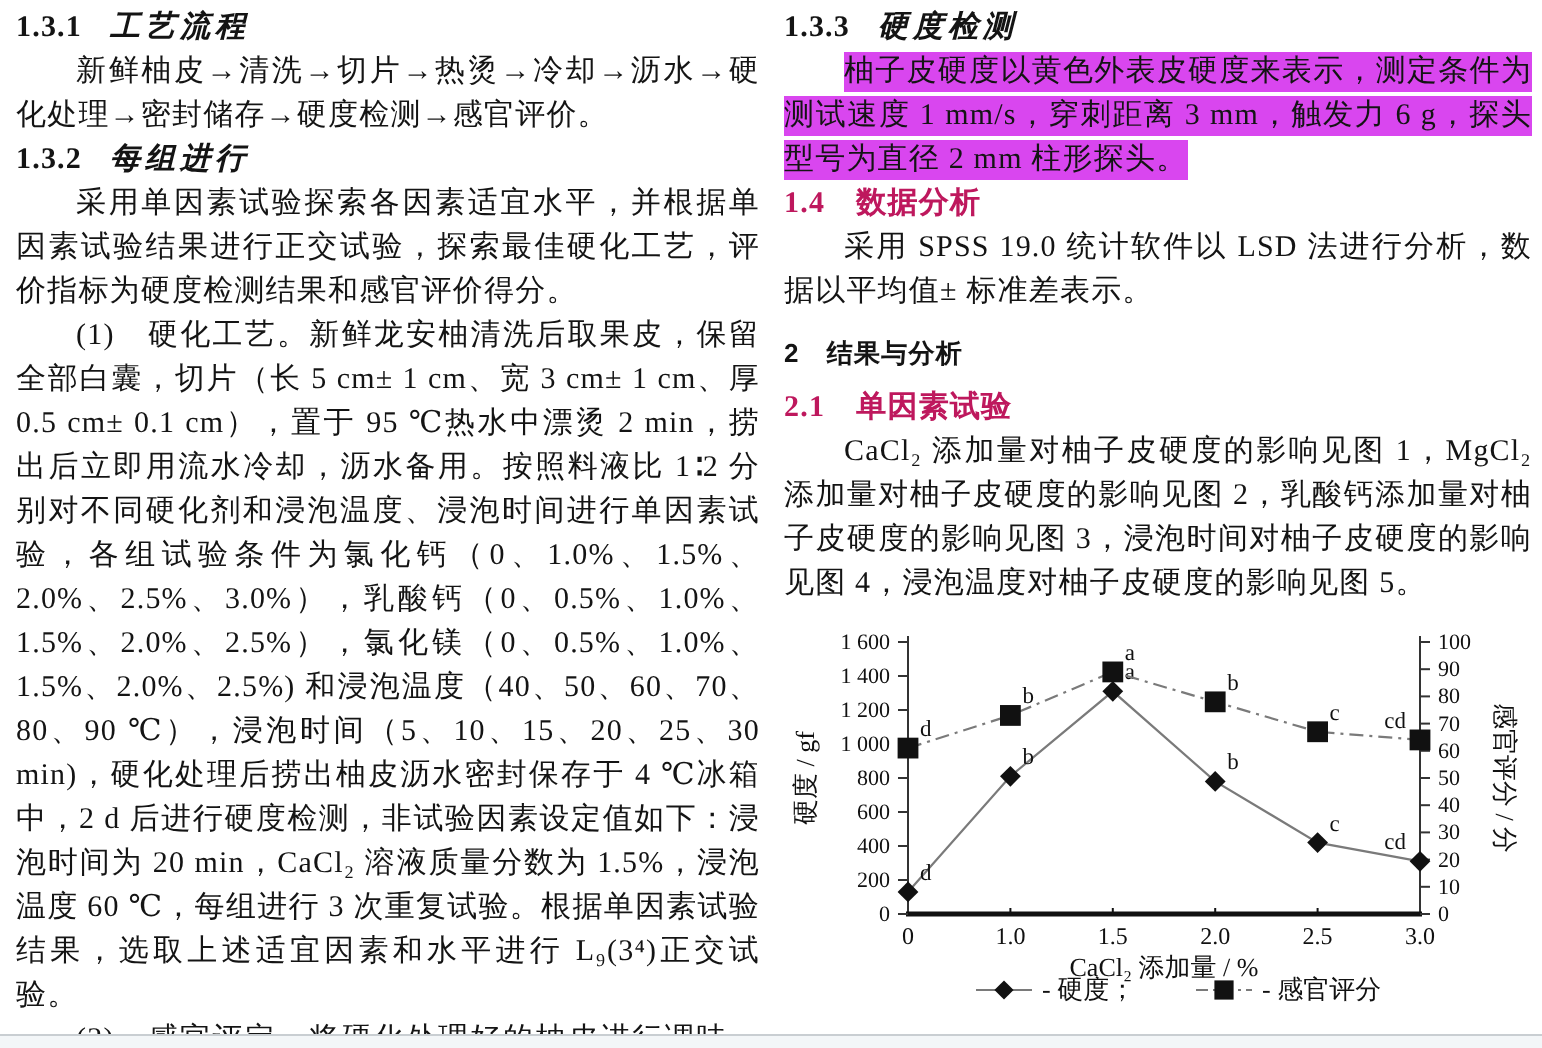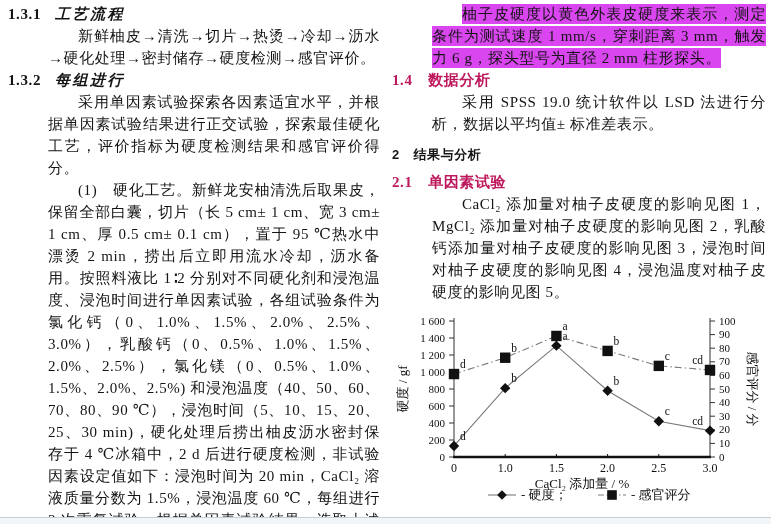--- a/index.html
+++ b/index.html
@@ -6,21 +6,21 @@
   html,body { margin:0; padding:0; background:#ddd; }
   .page {
     position:relative; width:771px; height:524px; background:#ffffff;
     overflow:hidden; color:#141414;
     font-family:"Liberation Serif","DejaVu Serif",serif;
   }
   .col { position:absolute; top:3px; width:372px; }
   #col-left  { left:8px; }
   #col-right { left:392px; width:374px; }
   p, .h { margin:0; font-size:15px; line-height:22px; letter-spacing:0.6px; }
-  .ind { text-indent:2em; text-align:justify;margin-left:40px; }
+  .ind { text-indent:2em; text-align:justify; }
   .h-kai .hnum { font-style:normal; }
   .h-kai .htitle { font-style:italic; margin-left:14px; letter-spacing:2.5px; }
   .h-blue { color:#be185d; }
   .h2-bold {
     font-family:"Liberation Sans","DejaVu Sans",sans-serif;
     font-weight:700; font-size:13px; margin:9px 0 5px;
   }
   mark { background:#d946ef; color:inherit; padding:2px 0; }
   .fig { margin:8px 0 0 0; }
   .fig svg { display:block; }
@@ -37,20 +37,21 @@
   <div class="col" id="col-left">
     <h3 class="h h-kai"><span class="hnum">1.3.1</span><span class="htitle">工艺流程</span></h3>
     <p class="ind">新鲜柚皮→清洗→切片→热烫→冷却→沥水→硬化处理→密封储存→硬度检测→感官评价。</p>
     <h3 class="h h-kai"><span class="hnum">1.3.2</span><span class="htitle">每组进行</span></h3>
     <p class="ind">采用单因素试验探索各因素适宜水平，并根据单因素试验结果进行正交试验，探索最佳硬化工艺，评价指标为硬度检测结果和感官评价得分。</p>
     <p class="ind">(1)　硬化工艺。新鲜龙安柚清洗后取果皮，保留全部白囊，切片（长 5 cm± 1 cm、宽 3 cm± 1 cm、厚 0.5 cm± 0.1 cm），置于 95 ℃热水中漂烫 2 min，捞出后立即用流水冷却，沥水备用。按照料液比 1∶2 分别对不同硬化剂和浸泡温度、浸泡时间进行单因素试验，各组试验条件为氯化钙（0、1.0%、1.5%、2.0%、2.5%、3.0%），乳酸钙（0、0.5%、1.0%、1.5%、2.0%、2.5%），氯化镁（0、0.5%、1.0%、1.5%、2.0%、2.5%) 和浸泡温度（40、50、60、70、80、90 ℃），浸泡时间（5、10、15、20、25、30 min)，硬化处理后捞出柚皮沥水密封保存于 4 ℃冰箱中，2 d 后进行硬度检测，非试验因素设定值如下：浸泡时间为 20 min，CaCl₂ 溶液质量分数为 1.5%，浸泡温度 60 ℃，每组进行 3 次重复试验。根据单因素试验结果，选取上述适宜因素和水平进行 L₉(3⁴)正交试验。</p>
     <p class="ind">(2)　感官评定。将硬化处理好的柚皮进行调味，参考川式凉拌菜调味方法，以姜蒜汁、食盐、鸡精</p>
   </div>
 
   <div class="col" id="col-right">
+    <h3 class="h h-kai"><span class="hnum">1.3.3</span><span class="htitle">硬度检测</span></h3>
     <p class="ind"><mark>柚子皮硬度以黄色外表皮硬度来表示，测定条件为测试速度 1 mm/s，穿刺距离 3 mm，触发力 6 g，探头型号为直径 2 mm 柱形探头。</mark></p>
     <h3 class="h h-blue">1.4　数据分析</h3>
     <p class="ind">采用 SPSS 19.0 统计软件以 LSD 法进行分析，数据以平均值± 标准差表示。</p>
     <h3 class="h h2-bold">2　结果与分析</h3>
     <h3 class="h h-blue">2.1　单因素试验</h3>
     <p class="ind">CaCl₂ 添加量对柚子皮硬度的影响见图 1，MgCl₂ 添加量对柚子皮硬度的影响见图 2，乳酸钙添加量对柚子皮硬度的影响见图 3，浸泡时间对柚子皮硬度的影响见图 4，浸泡温度对柚子皮硬度的影响见图 5。</p>
 
     <figure class="fig">
       <svg id="chart" width="372" height="196" viewBox="0 0 372 196">
           <line x1="62" y1="7" x2="62" y2="146" stroke="#333" stroke-width="1"></line>

